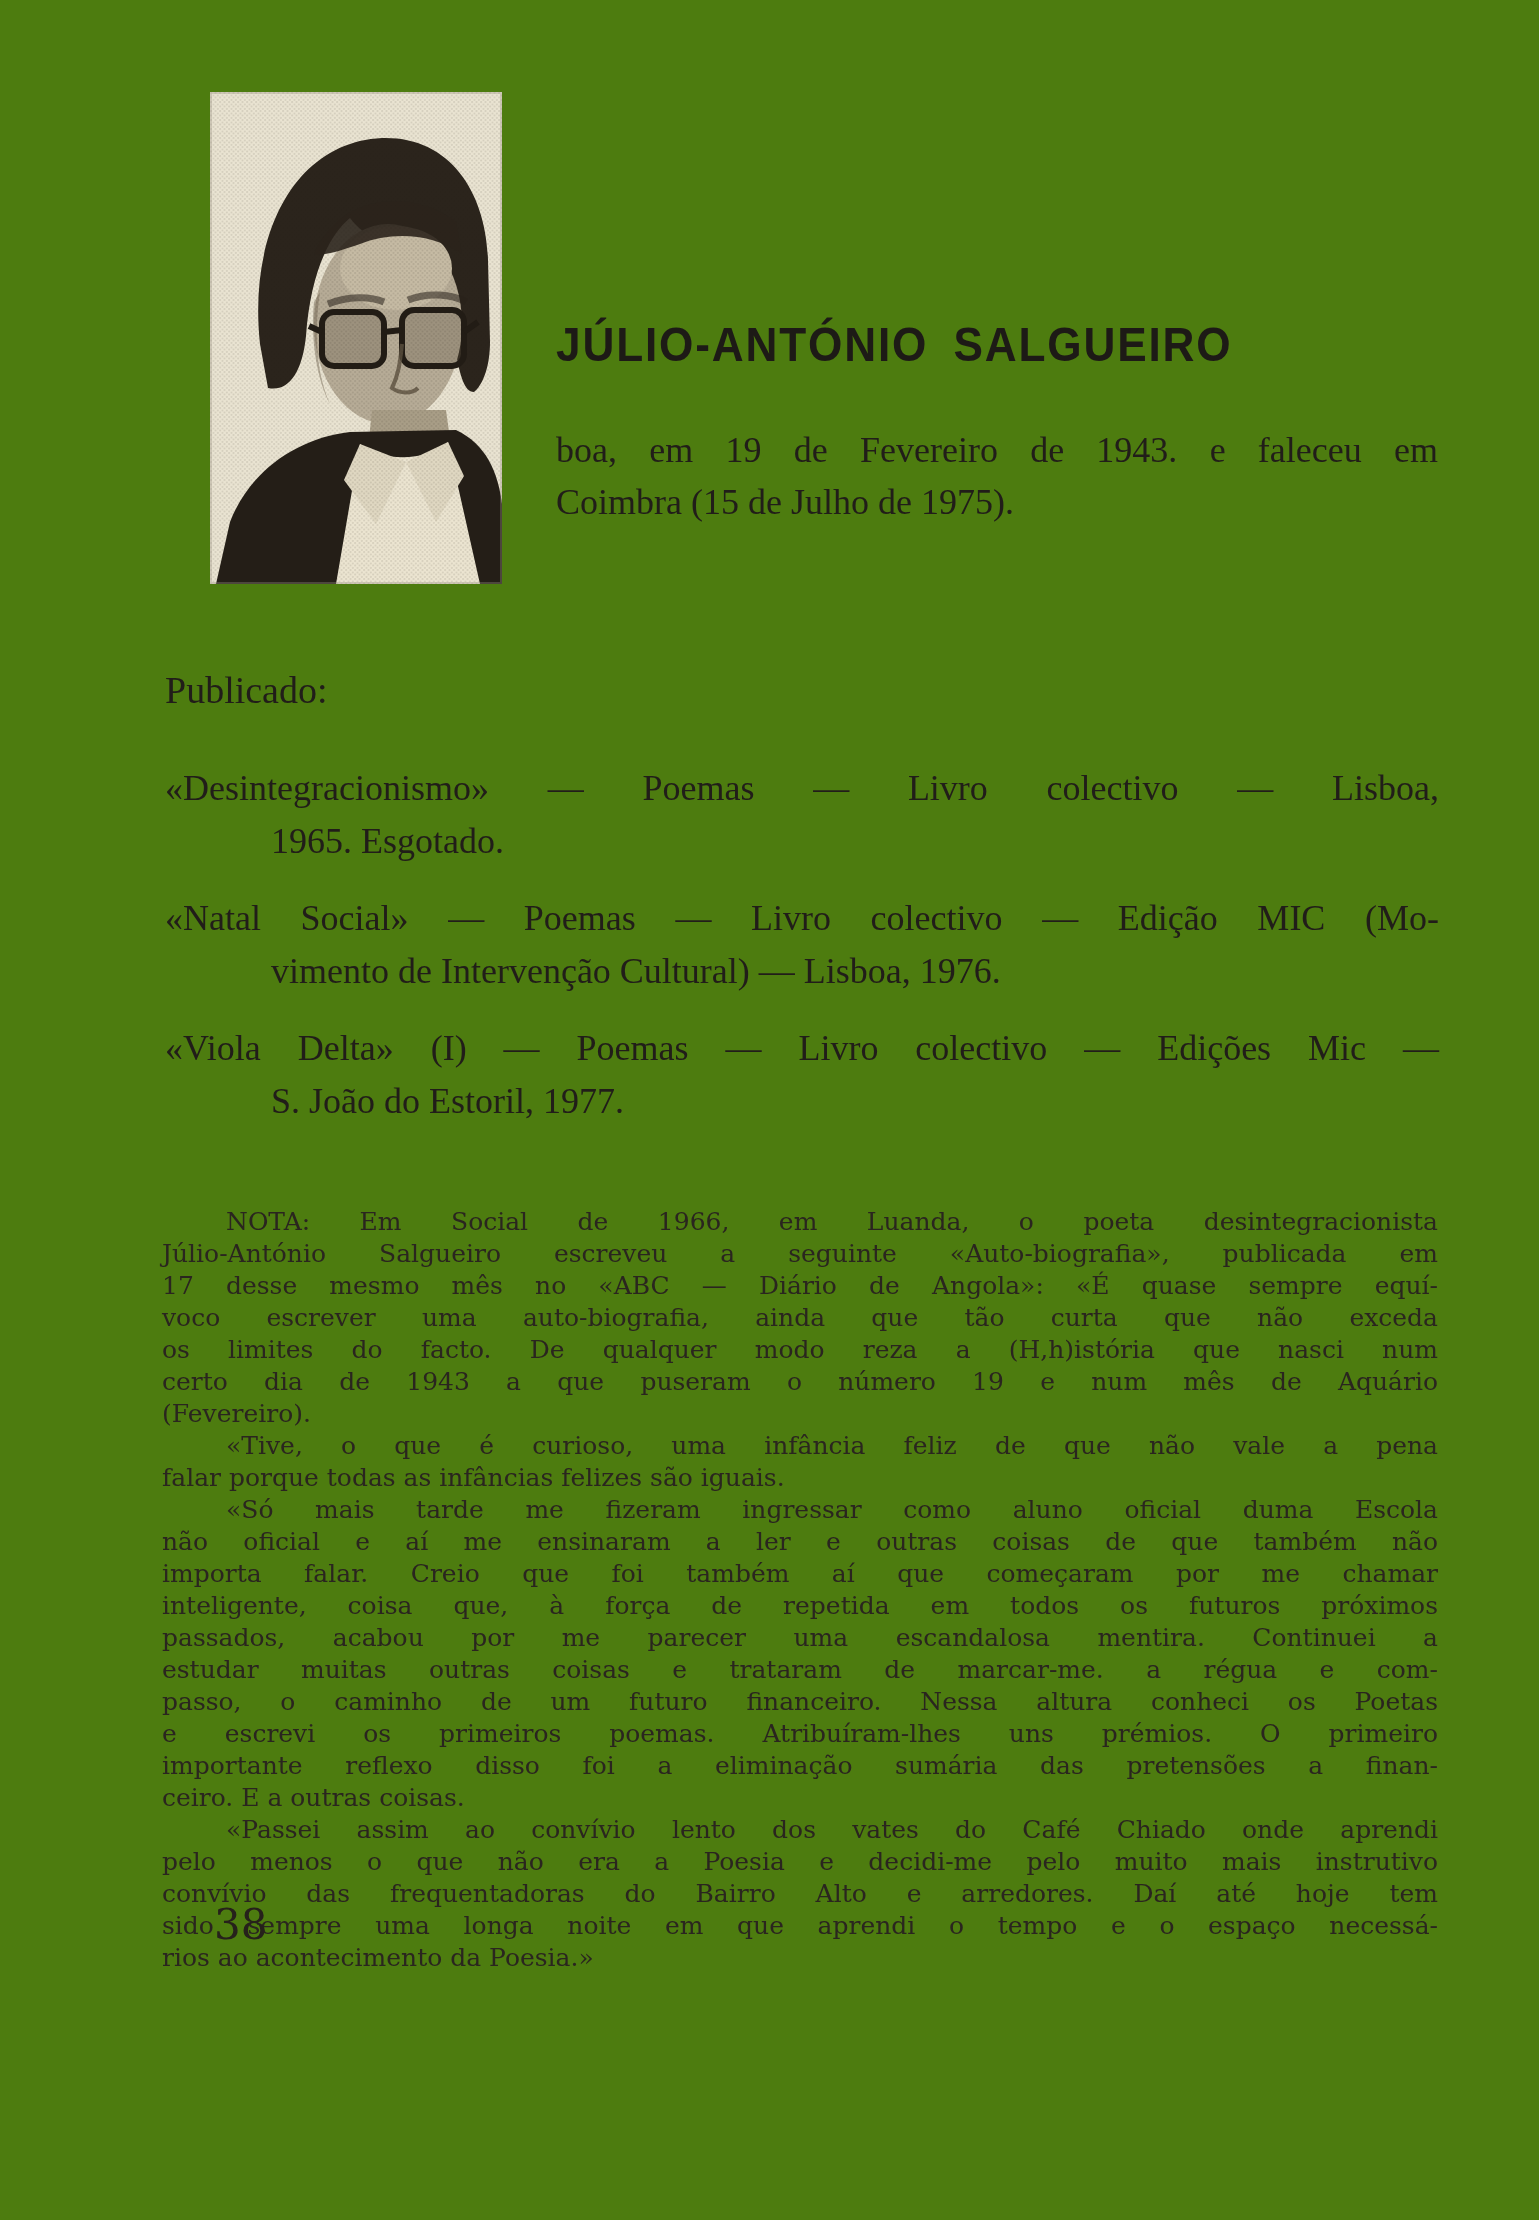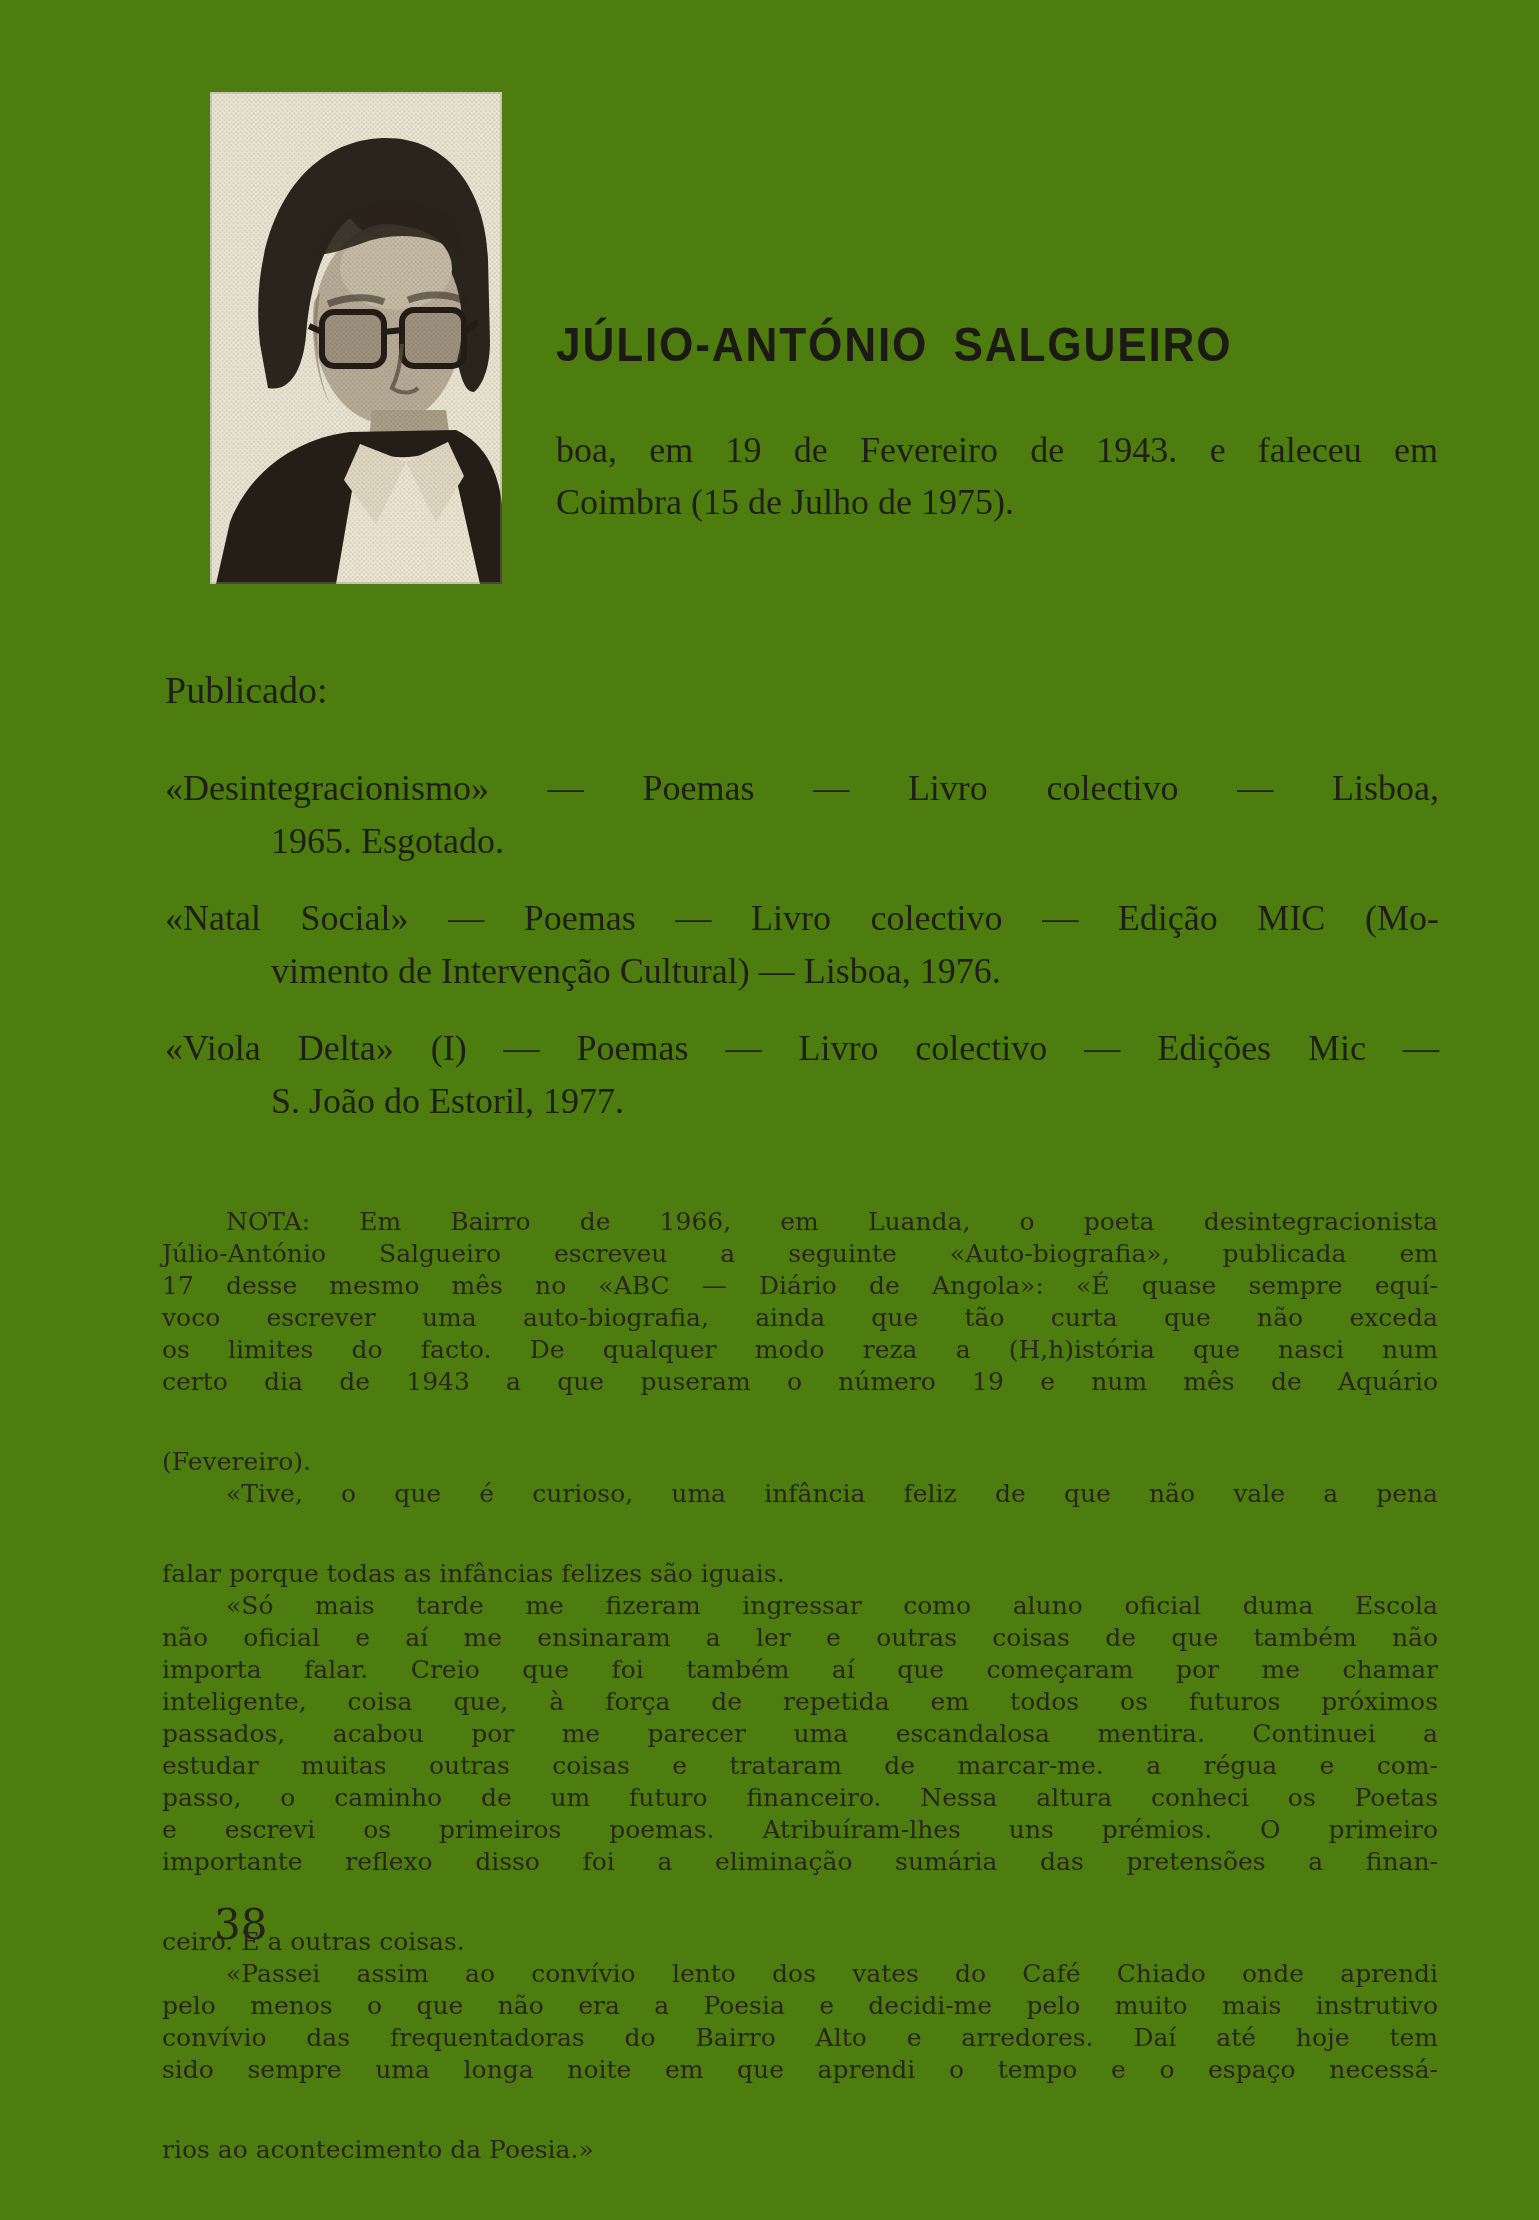--- a/index.html
+++ b/index.html
@@ -38,21 +38,21 @@
   .entry .l2{padding-left:106px;}
 
   
   .nota{
     position:absolute;left:162px;top:1206px;width:1276px;
     font-family:"DejaVu Serif",serif;
     font-size:25px;line-height:32px;color:#2a251f;
   }
   .nota div.line{text-align:justify;text-align-last:justify;}
   .nota .para div.line:first-of-type{text-indent:64px;}
-  .nota .para div.line:last-of-type{text-align-last:left;margin-top:48px;}
+  .nota .para div.line:last-of-type{text-align-last:left;}
 
   .page-num{
     position:absolute;left:214px;top:1900px;
     font-family:"DejaVu Serif",serif;font-size:42px;color:#26211b;
   }
 </style>
 </head>
 <body>
 
 <div class="page">
@@ -133,21 +133,21 @@
       <div class="entry">
         <div class="l1">«Viola Delta» (I) — Poemas — Livro colectivo — Edições Mic —</div>
         <div class="l2">S. João do Estoril, 1977.</div>
       </div>
     </div>
 
   <div class="nota">
 
       <div class="para">
 
-          <div class="line">NOTA: Em Bairro de 1966, em Luanda, o poeta desintegracionista</div>
+          <div class="line">NOTA: Em Social de 1966, em Luanda, o poeta desintegracionista</div>
 
           <div class="line">Júlio-António Salgueiro escreveu a seguinte «Auto-biografia», publicada em</div>
 
           <div class="line">17 desse mesmo mês no «ABC — Diário de Angola»: «É quase sempre equí-</div>
 
           <div class="line">voco escrever uma auto-biografia, ainda que tão curta que não exceda</div>
 
           <div class="line">os limites do facto. De qualquer modo reza a (H,h)istória que nasci num</div>
 
           <div class="line">certo dia de 1943 a que puseram o número 19 e num mês de Aquário</div>

